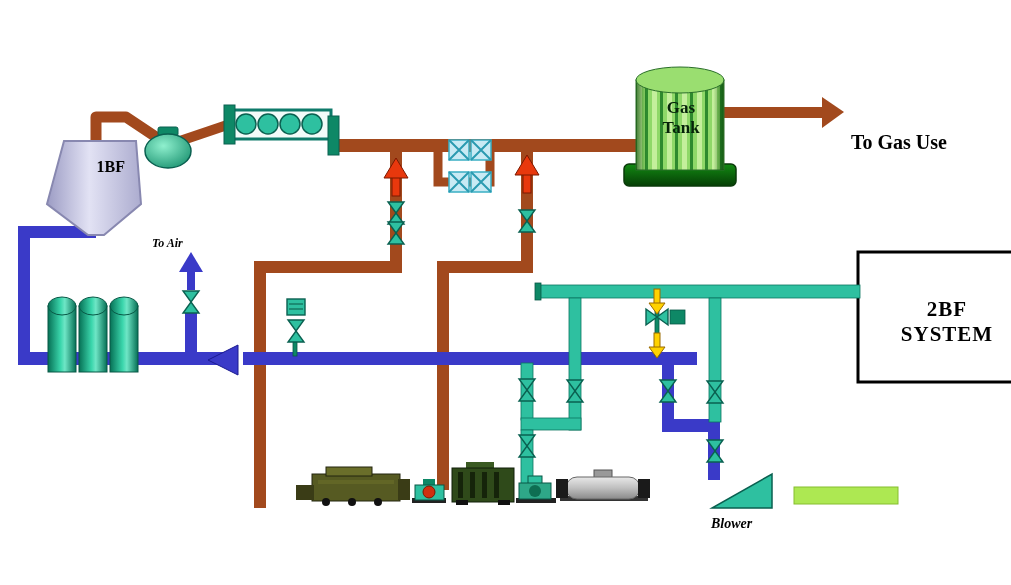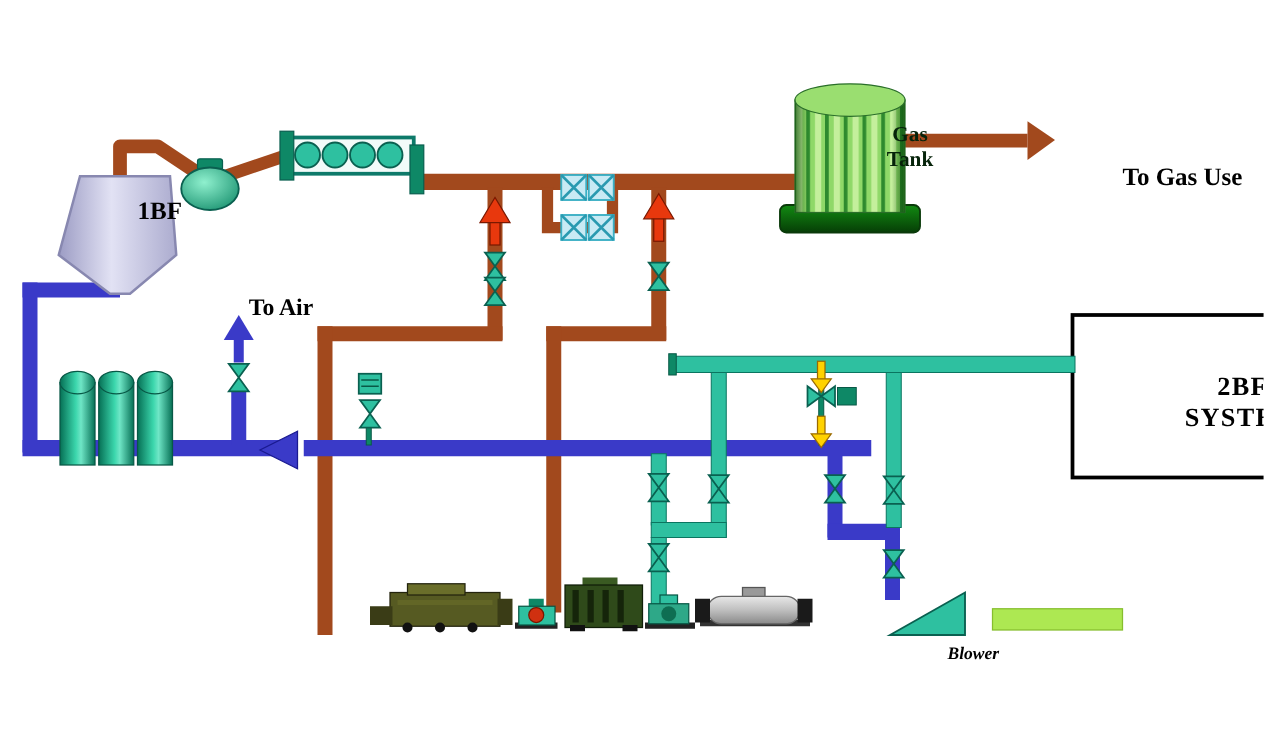--- a/index.html
+++ b/index.html
@@ -1,19 +1,19 @@
 <!DOCTYPE html>
 <html style="--pipe-gas: #A2491D; --pipe-water: #3A3AC8; --pipe-inert: #2EC0A0; --valve-fill: #2EC0A0; --valve-outline: #0A6050; --flow-arrow-red: #E8380D; --flow-arrow-yellow: #FFD200; --vessel-lavender: #C9C9E8; --tank-light-green: #C4EF9C; --tank-dark-green: #2E8A2E; --equipment-bar: #ADE852; --background: #FFFFFF; --text: #000000;"><head>
 <meta charset="utf-8">
 <style>
   html,body{margin:0;padding:0;background:#fff;}
   .canvas{position:relative;width:1011px;height:585px;background:var(--background,#fff);overflow:hidden;
           font-family:"Liberation Serif","DejaVu Serif",serif;}
   .canvas svg{position:absolute;left:0;top:0;}
-  .label{position:absolute;font-weight:bold;color:var(--text,#000);white-space:pre-line;line-height:1.18;padding-left:47px;}
+  .label{position:absolute;font-weight:bold;color:var(--text,#000);white-space:pre-line;line-height:1.18;}
   
   .f-gas{fill:var(--pipe-gas,#A2491D);}
   .s-gas{stroke:var(--pipe-gas,#A2491D);fill:none;}
   .f-water{fill:var(--pipe-water,#3A3AC8);}
   .f-inert{fill:var(--pipe-inert,#2EC0A0);stroke:#0A7560;stroke-width:0.8;}
   .f-inert-dark{fill:#0E8866;stroke:#085846;stroke-width:0.8;}
   .valve{fill:var(--valve-fill,#2EC0A0);stroke:var(--valve-outline,#0A6050);stroke-width:1.4;}
   .arrow-red{fill:var(--flow-arrow-red,#E8380D);stroke:#7A1800;stroke-width:1;}
   .arrow-yellow{fill:var(--flow-arrow-yellow,#FFD200);stroke:#9A6A00;stroke-width:1;}
 </style>
@@ -234,23 +234,23 @@
 
     <use href="#sym-valve-v" x="527" y="390" class="valve"></use>
     <use href="#sym-valve-v" x="575" y="391" class="valve"></use>
     <use href="#sym-valve-v" x="668" y="391" class="valve"></use>
     <use href="#sym-valve-v" x="715" y="392" class="valve"></use>
     <use href="#sym-valve-v" x="527" y="446" class="valve"></use>
     <use href="#sym-valve-v" x="715" y="451" class="valve"></use>
   </g>
 </svg>
 
-<div class="label" style="left:63px;top:158px;width:62px;text-align:left;font-size:20px;">1BF</div>
-
-<div class="label" style="left:152px;top:236px;width:90px;font-size:19px;">To Air</div>
+<div class="label" style="left:63px;top:158px;width:62px;text-align:right;font-size:16px;">1BF</div>
+
+<div class="label" style="left:152px;top:236px;width:90px;font-size:12px;font-style:italic;">To Air</div>
 
 <div class="label" style="left:851px;top:99px;width:150px;font-size:20px;margin-top:32px;">To Gas Use</div>
 
 <div class="label" style="left:645px;top:98px;width:72px;text-align:center;font-size:17px;color:#06230A;">Gas
 Tank</div>
 
 <div class="label" style="left:858px;top:297px;width:178px;text-align:center;font-size:21px;letter-spacing:1px;">2BF
 SYSTEM</div>
 
 <div class="label" style="left:711px;top:516px;width:62px;font-size:14px;font-style:italic;">Blower</div>

